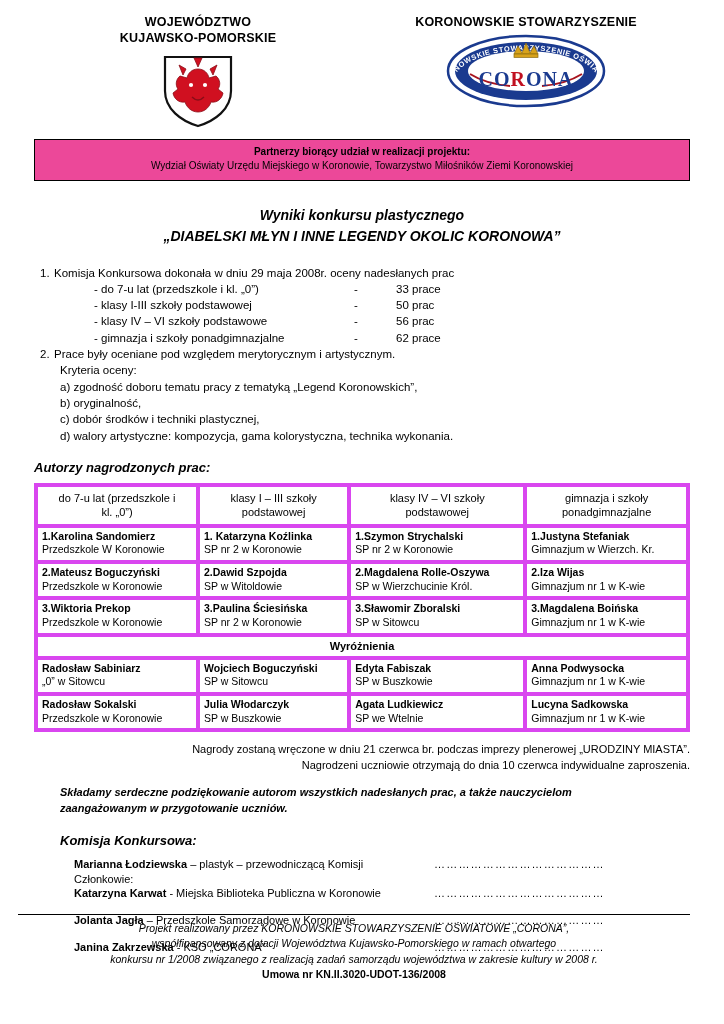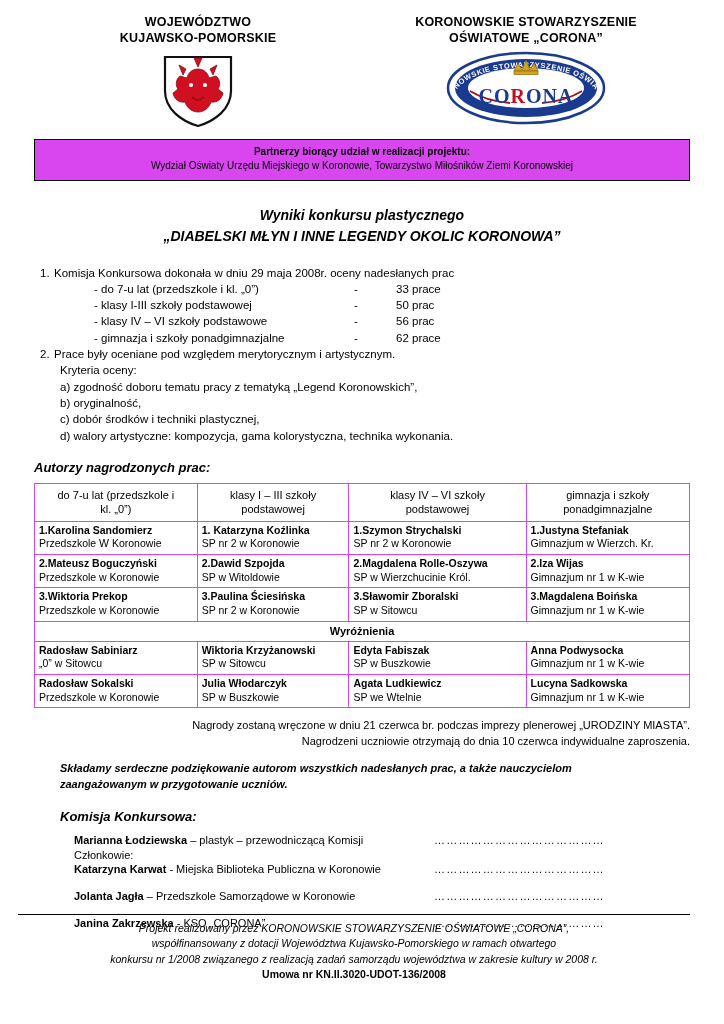--- a/index.html
+++ b/index.html
@@ -49,21 +49,21 @@
   .logo-wrap {
     display: flex;
     justify-content: center;
     margin-top: 4px;
   }
 
   
   .partners {
     margin-top: 10px;
     border: 1px solid #000;
-    background: #d946ef;
+    background: #ec4899;
     text-align: center;
     padding: 5px 6px 6px 6px;
     line-height: 1.45;
   }
   .partners-line1 {
     font-weight: bold;
     font-size: 10px;
   }
   .partners-line2 {
     font-size: 10px;
@@ -120,21 +120,21 @@
   }
 
   
   table.winners {
     margin-top: 8px;
     border-collapse: collapse;
     width: 100%;
     font-size: 10.5px;
   }
   table.winners td {
-    border: 1px solid #d946ef;
+    border: 4px solid #d946ef;
     vertical-align: top;
     padding: 2px 4px 3px 4px;
     line-height: 1.3;
   }
   table.winners td.head {
     text-align: center;
     vertical-align: middle;
     padding: 4px 4px;
     font-size: 11px;
   }
@@ -240,21 +240,20 @@
             <circle cx="46" cy="30" r="2.1"></circle>
           </g>
           <path d="M33 42 Q39 48 45 42" stroke="#8a0d18" stroke-width="1.4" fill="none"></path>
         </svg>
       </div>
     </div>
 
     <div class="header-col">
       <div class="header-title">
         <div>KORONOWSKIE STOWARZYSZENIE</div>
-        <div>OŚWIATOWE „CORONA”</div>
       </div>
       <div class="logo-wrap">
         <svg width="164" height="74" viewBox="0 0 164 74">
           <ellipse cx="82" cy="37" rx="78" ry="35" fill="#ffffff" stroke="#1a3a8f" stroke-width="2.5"></ellipse>
           <ellipse cx="82" cy="37" rx="71" ry="29" fill="#1a3a8f"></ellipse>
           <ellipse cx="82" cy="37" rx="58" ry="20" fill="#ffffff"></ellipse>
           <defs>
             <path id="ringpath" d="M 82 72 A 76 33 0 0 1 82 2 A 76 33 0 0 1 82 72" fill="none"></path>
             <path id="arcTop" d="M 12 40 A 72 31 0 0 1 152 40" fill="none"></path>
           </defs>
@@ -407,21 +406,21 @@
       <tr>
         <td class="section" colspan="4">Wyróżnienia</td>
       </tr>
 
       <tr>
         <td>
           <div class="wname">Radosław Sabiniarz</div>
           <div class="wschool">„0” w Sitowcu</div>
         </td>
         <td>
-          <div class="wname">Wiktoria Krzyżanowski</div>
+          <div class="wname">Wojciech Boguczyński</div>
           <div class="wschool">SP w Sitowcu</div>
         </td>
         <td>
           <div class="wname">Edyta Fabiszak</div>
           <div class="wschool">SP w Buszkowie</div>
         </td>
         <td>
           <div class="wname">Anna Podwysocka</div>
           <div class="wschool">Gimnazjum nr 1 w K-wie</div>
         </td>

